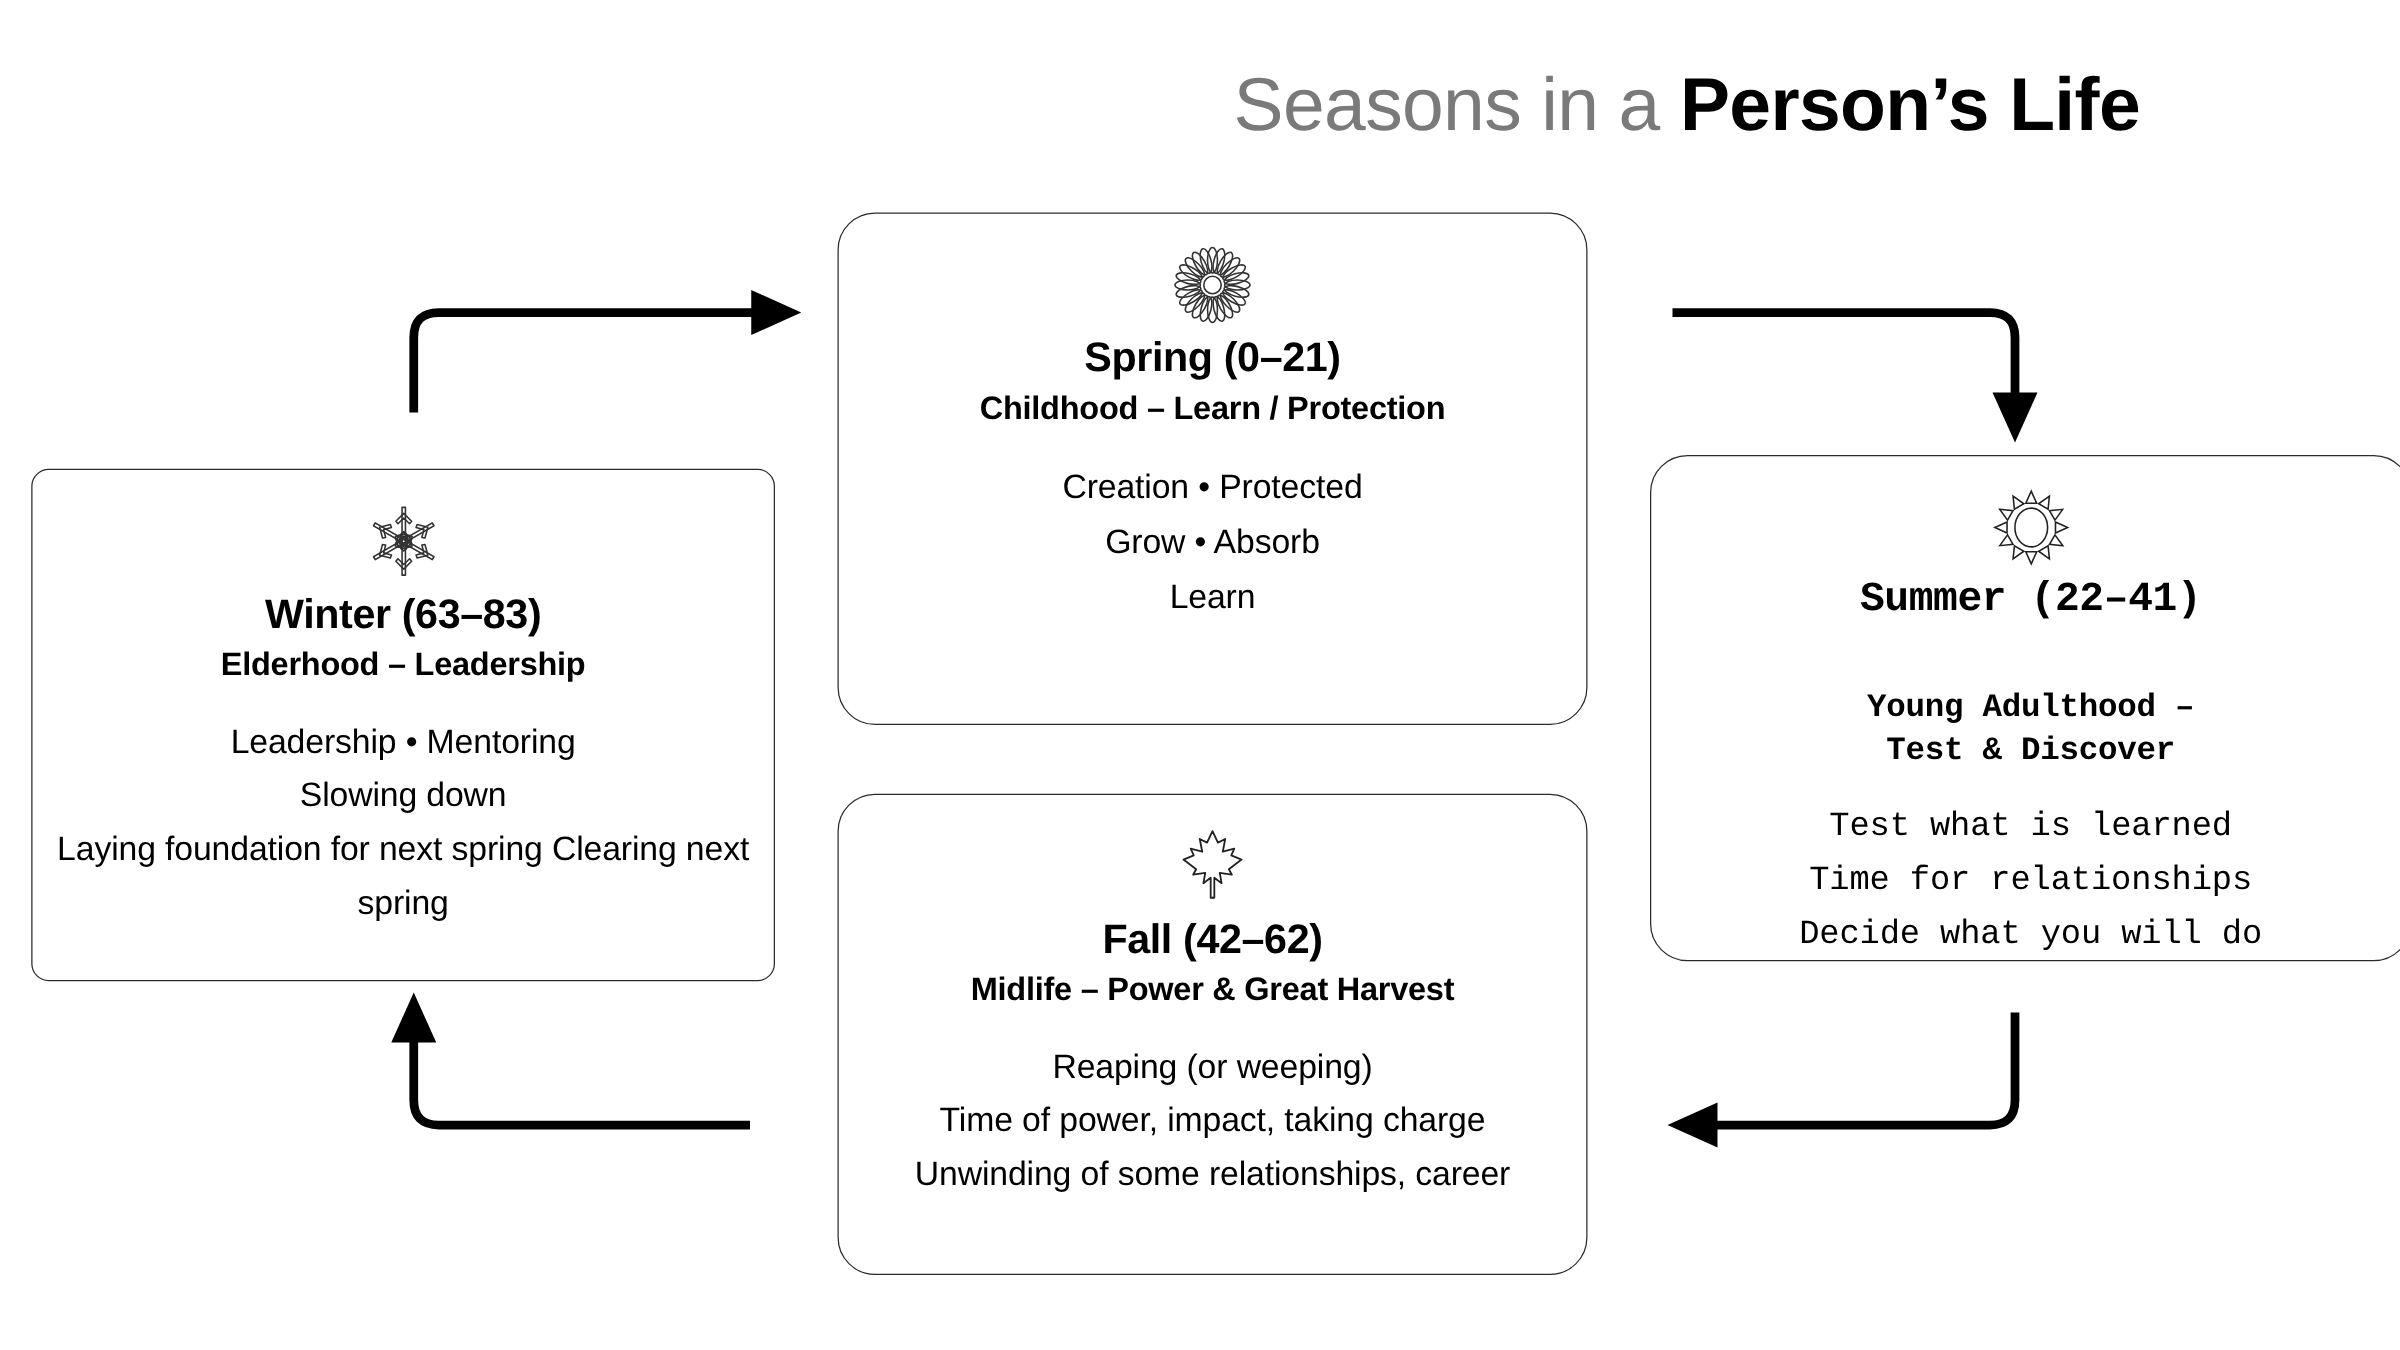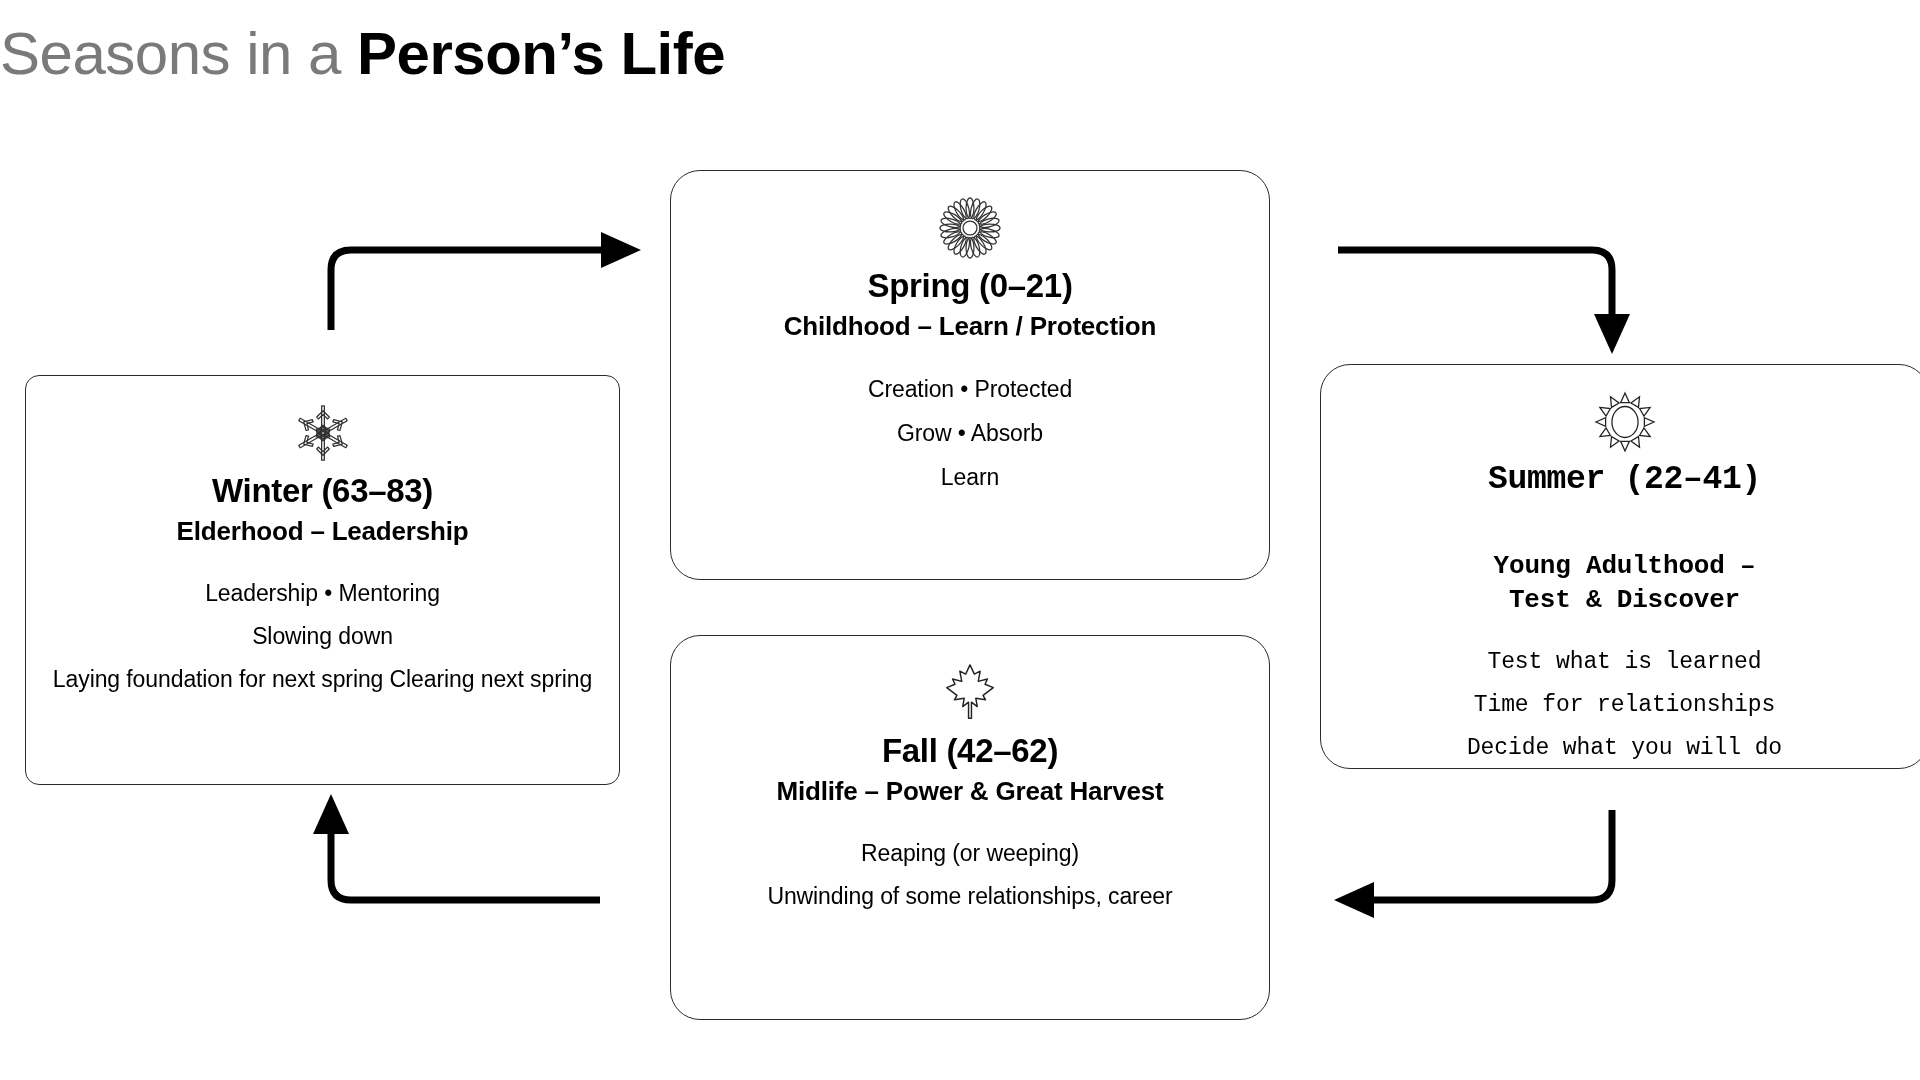--- a/index.html
+++ b/index.html
@@ -13,23 +13,23 @@
     position: relative;
     overflow: hidden;
     font-family: "Liberation Sans", sans-serif;
     color: #000000;
   }
 
   
   #title {
     position: absolute;
     left: 0;
-    top: 16px;
+    top: 46px;
     width: 1712px;
-    text-align: left;
+    text-align: right;
     font-size: 60px;
     line-height: 76px;
     letter-spacing: -0.5px;
     white-space: nowrap;
   }
   #title .t-light {
     color: #7a7a7a;
     font-weight: 400;
   }
   #title .t-bold {
@@ -76,21 +76,21 @@
   .card-subtitle {
     font-size: 26px;
     font-weight: 700;
     line-height: 34px;
     letter-spacing: -0.2px;
     margin: 2px 0 0 0;
     max-width: 100%;
   }
   .card-body {
     margin-top: 24px;
-    font-size: 23px;
+    font-size: 27px;
     font-weight: 400;
     line-height: 44px;
     letter-spacing: -0.1px;
   }
   .card-body .line { display: block; }
 
   
   #card-winter { left: 25px;   top: 375px;  width: 595px; height: 410px; border-radius: 14px; }
   #card-spring { left: 670px;  top: 170px;  width: 600px; height: 410px; }
   #card-summer { left: 1320px; top: 364px;  width: 609px; height: 405px; font-family: Liberation Mono, monospace; }
@@ -225,20 +225,21 @@
 <div class="card" id="card-fall">
   <span class="card-icon">
     <svg viewBox="0 0 64 64" aria-hidden="true">
       <path d="M32 3 L36.5 12.5 L42.5 9.5 L40.5 20 L50 17.5 L47.5 23 L56 26.5 L45.5 34.5 L48 39 L38 37.5 L39.5 46 L33.5 41.5 L33.5 58 L30.5 58 L30.5 41.5 L24.5 46 L26 37.5 L16 39 L18.5 34.5 L8 26.5 L16.5 23 L14 17.5 L23.5 20 L21.5 9.5 L27.5 12.5 Z" fill="none" stroke="#222" stroke-width="1.5" stroke-linejoin="round"></path>
     </svg>
   </span>
   <div class="card-title">Fall (42–62)</div>
   <div class="card-subtitle">Midlife – Power &amp; Great Harvest</div>
   <div class="card-body">
     <span class="line">Reaping (or weeping)</span>
+    <span class="line">Time of power, impact, taking charge</span>
     <span class="line">Unwinding of some relationships, career</span>
   </div>
 </div>
 
 <div class="card" id="card-winter">
   <span class="card-icon">
     <svg viewBox="0 0 64 64" aria-hidden="true">
       <g fill="none" stroke="#333" stroke-width="1.3" stroke-linejoin="round">
         <g>
           <path d="M30.6 4 L30.6 60 L33.4 60 L33.4 4 Z"></path>

